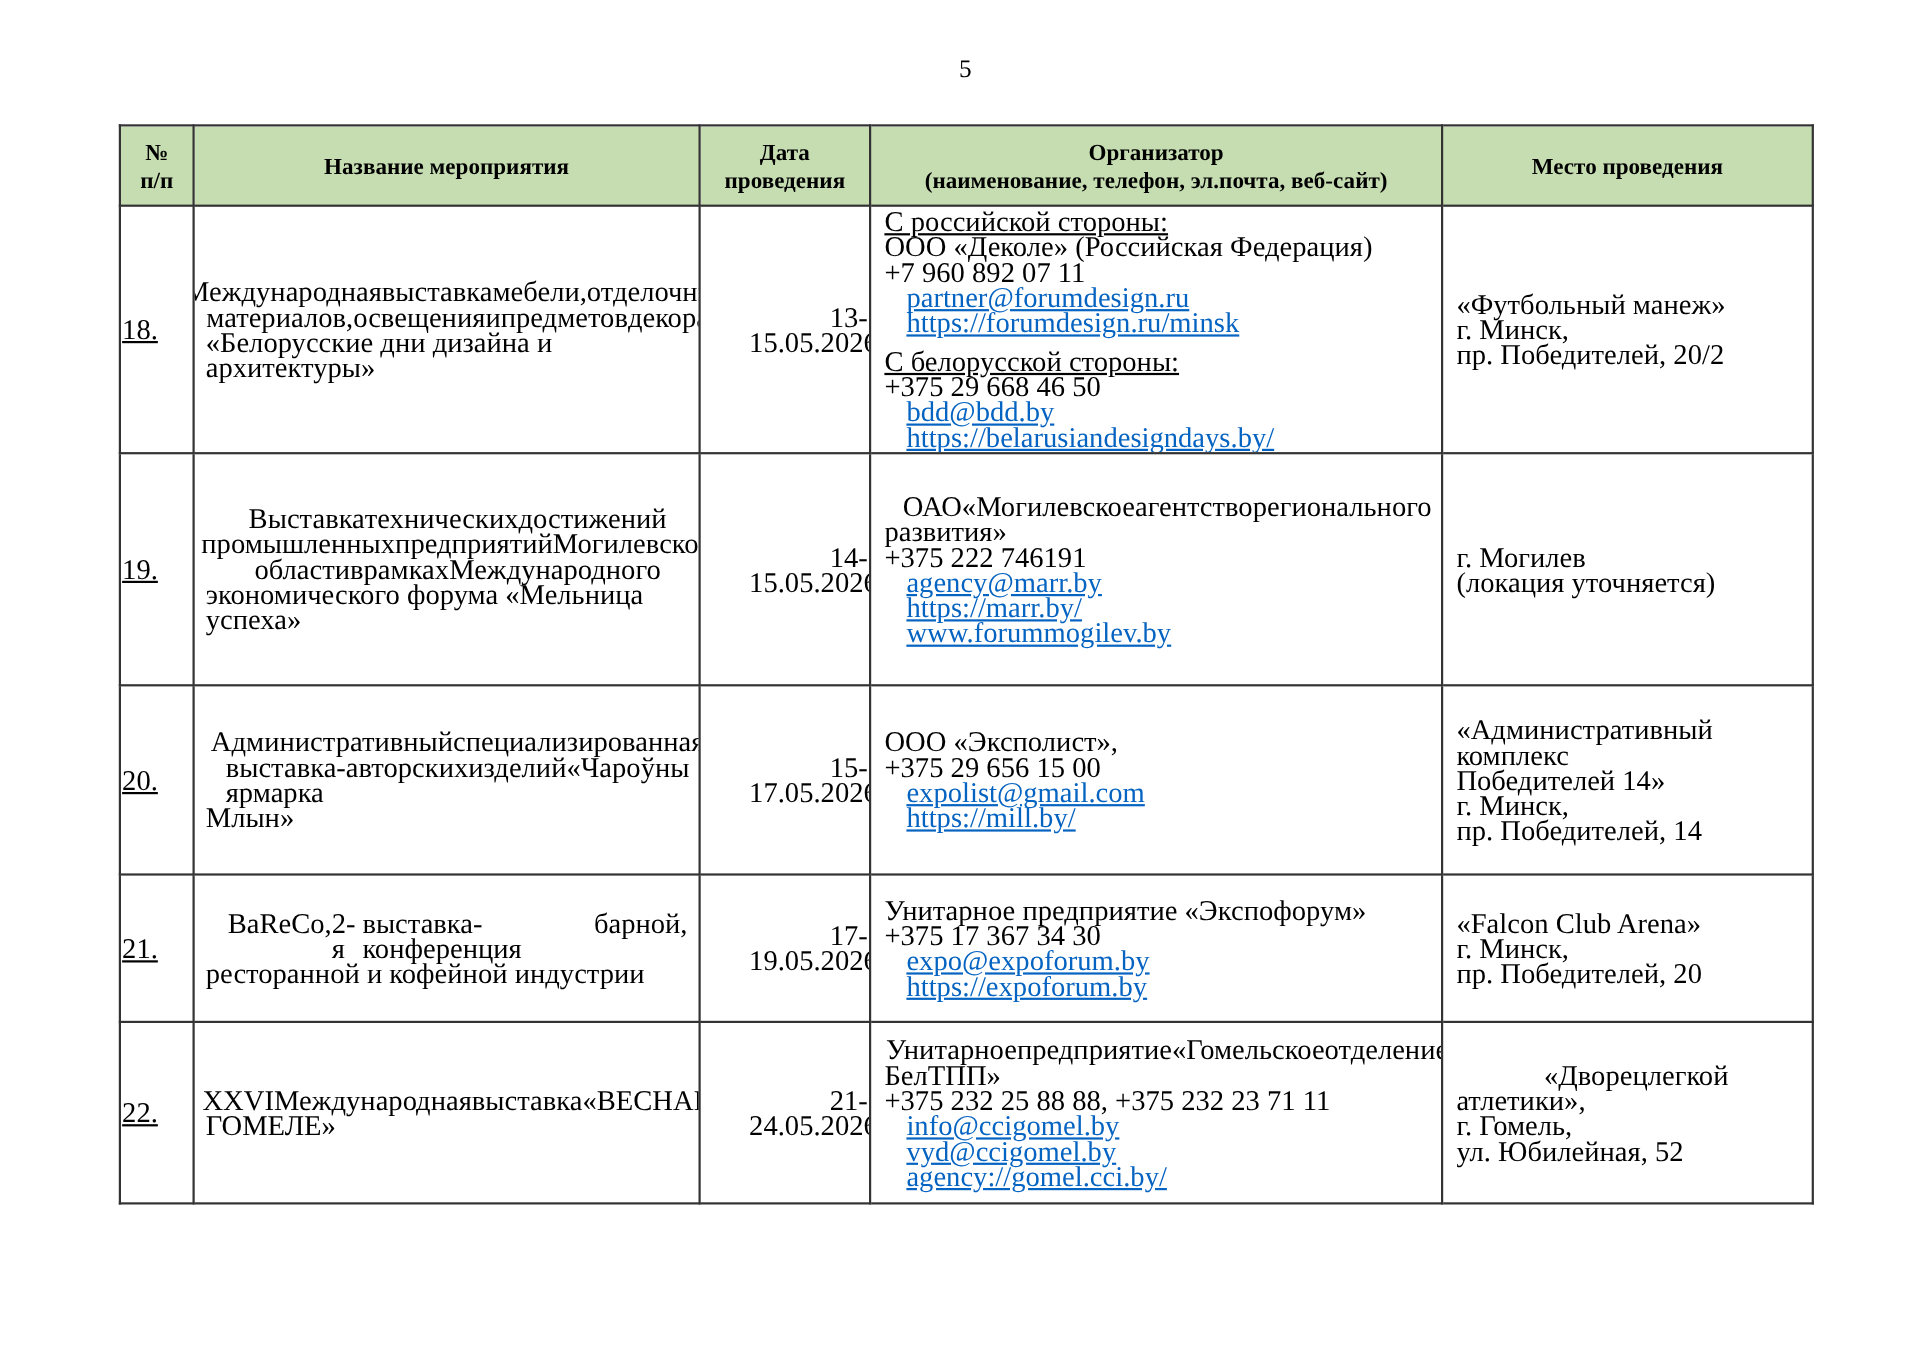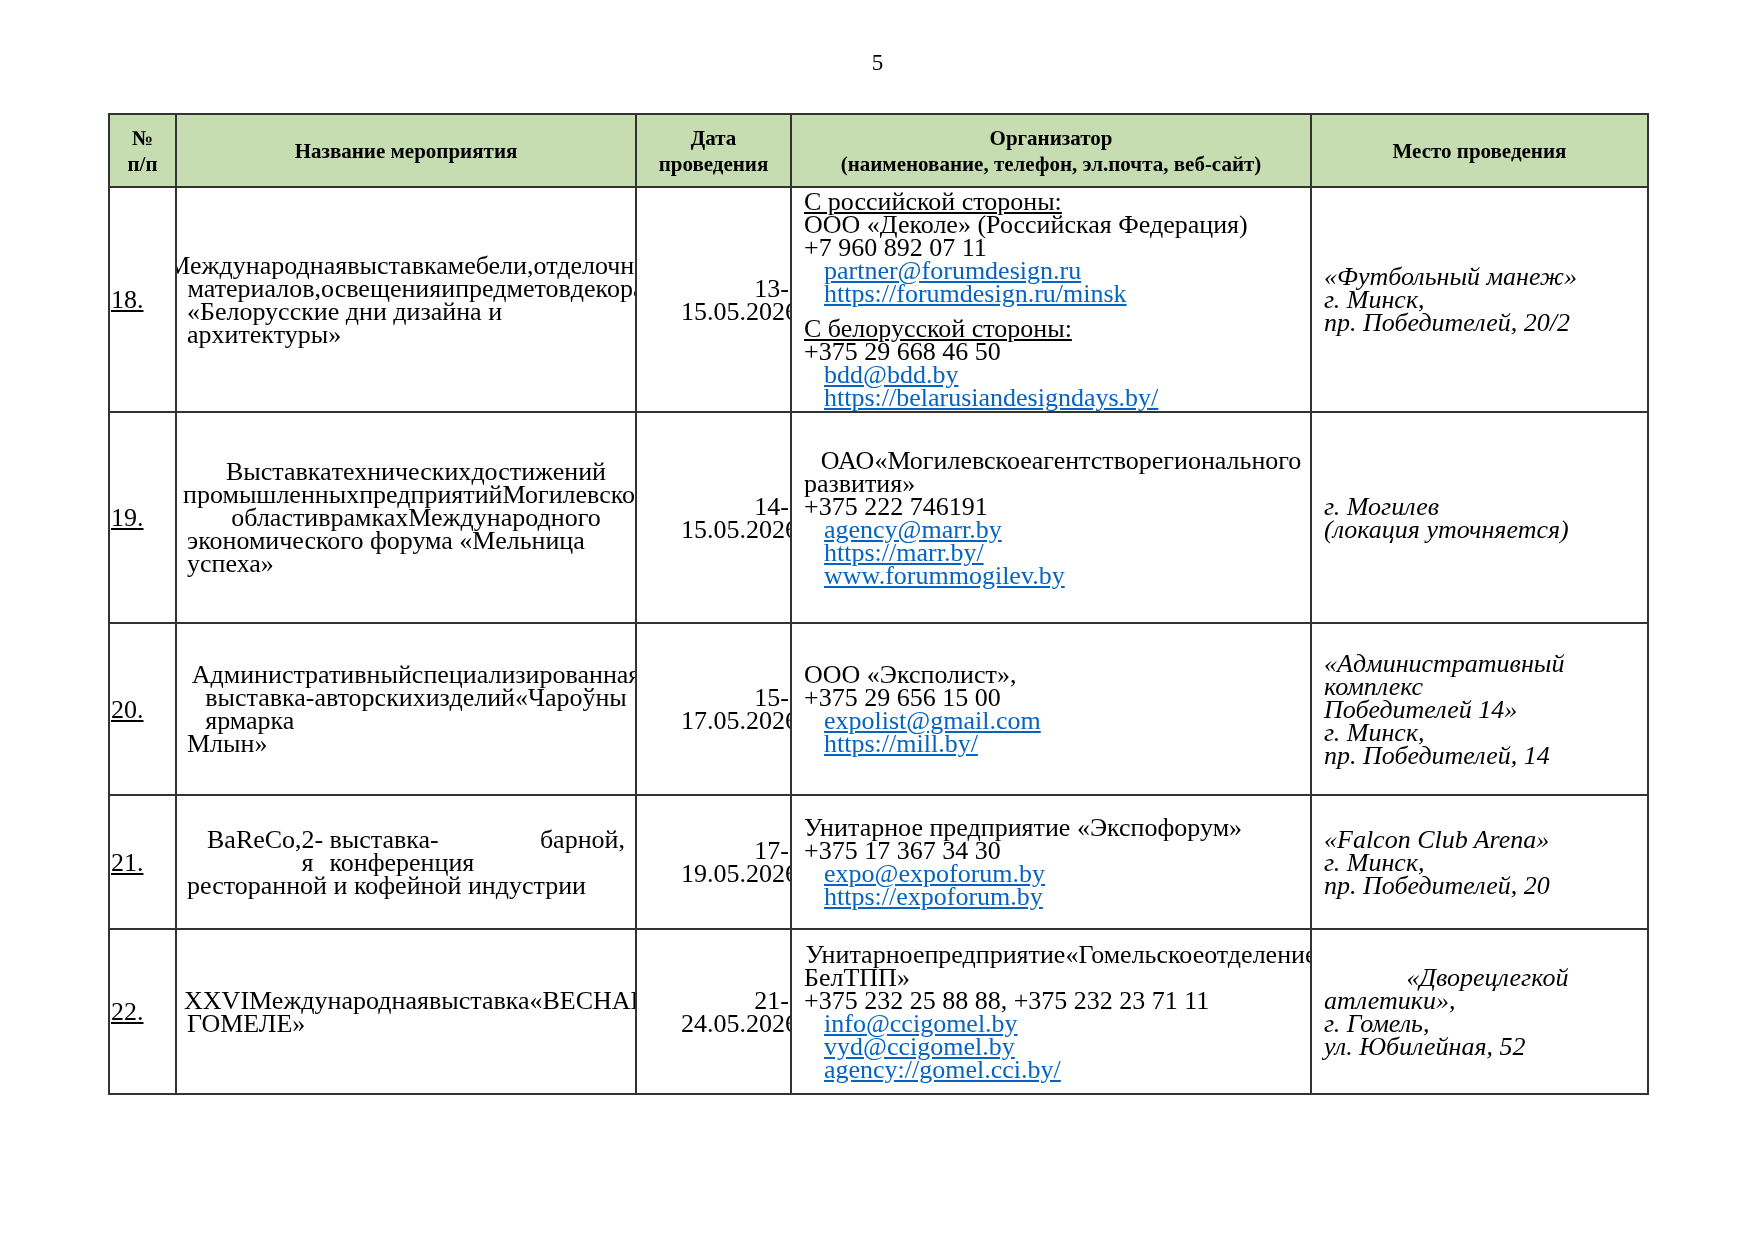--- a/index.html
+++ b/index.html
@@ -53,21 +53,21 @@
   thead tr { height: 73px; }
   tbody tr:nth-child(1) { height: 222px; }
   tbody tr:nth-child(2) { height: 211px; }
   tbody tr:nth-child(3) { height: 172px; }
   tbody tr:nth-child(4) { height: 134px; }
   tbody tr:nth-child(5) { height: 165px; }
   td.cell-num   { text-align: left; text-decoration: underline; }
   td.cell-name  { padding: 0 10px; }
   td.cell-date  { text-align: right; padding-left: 44px; }
   td.cell-org   { padding: 2px 12px; }
-  td.cell-place { padding: 0 16px 0 12px; font-style: italic; }
+  td.cell-place { padding: 0 16px 0 12px; }
   .text-line { text-align: left; }
   .line-spread {
     display: flex;
     justify-content: center;
     margin-left: 20px;
   }
   .heading-underline { text-decoration: underline; }
   .blank-line { height: 12px; }
   a.link {
     color: #0563c1;

